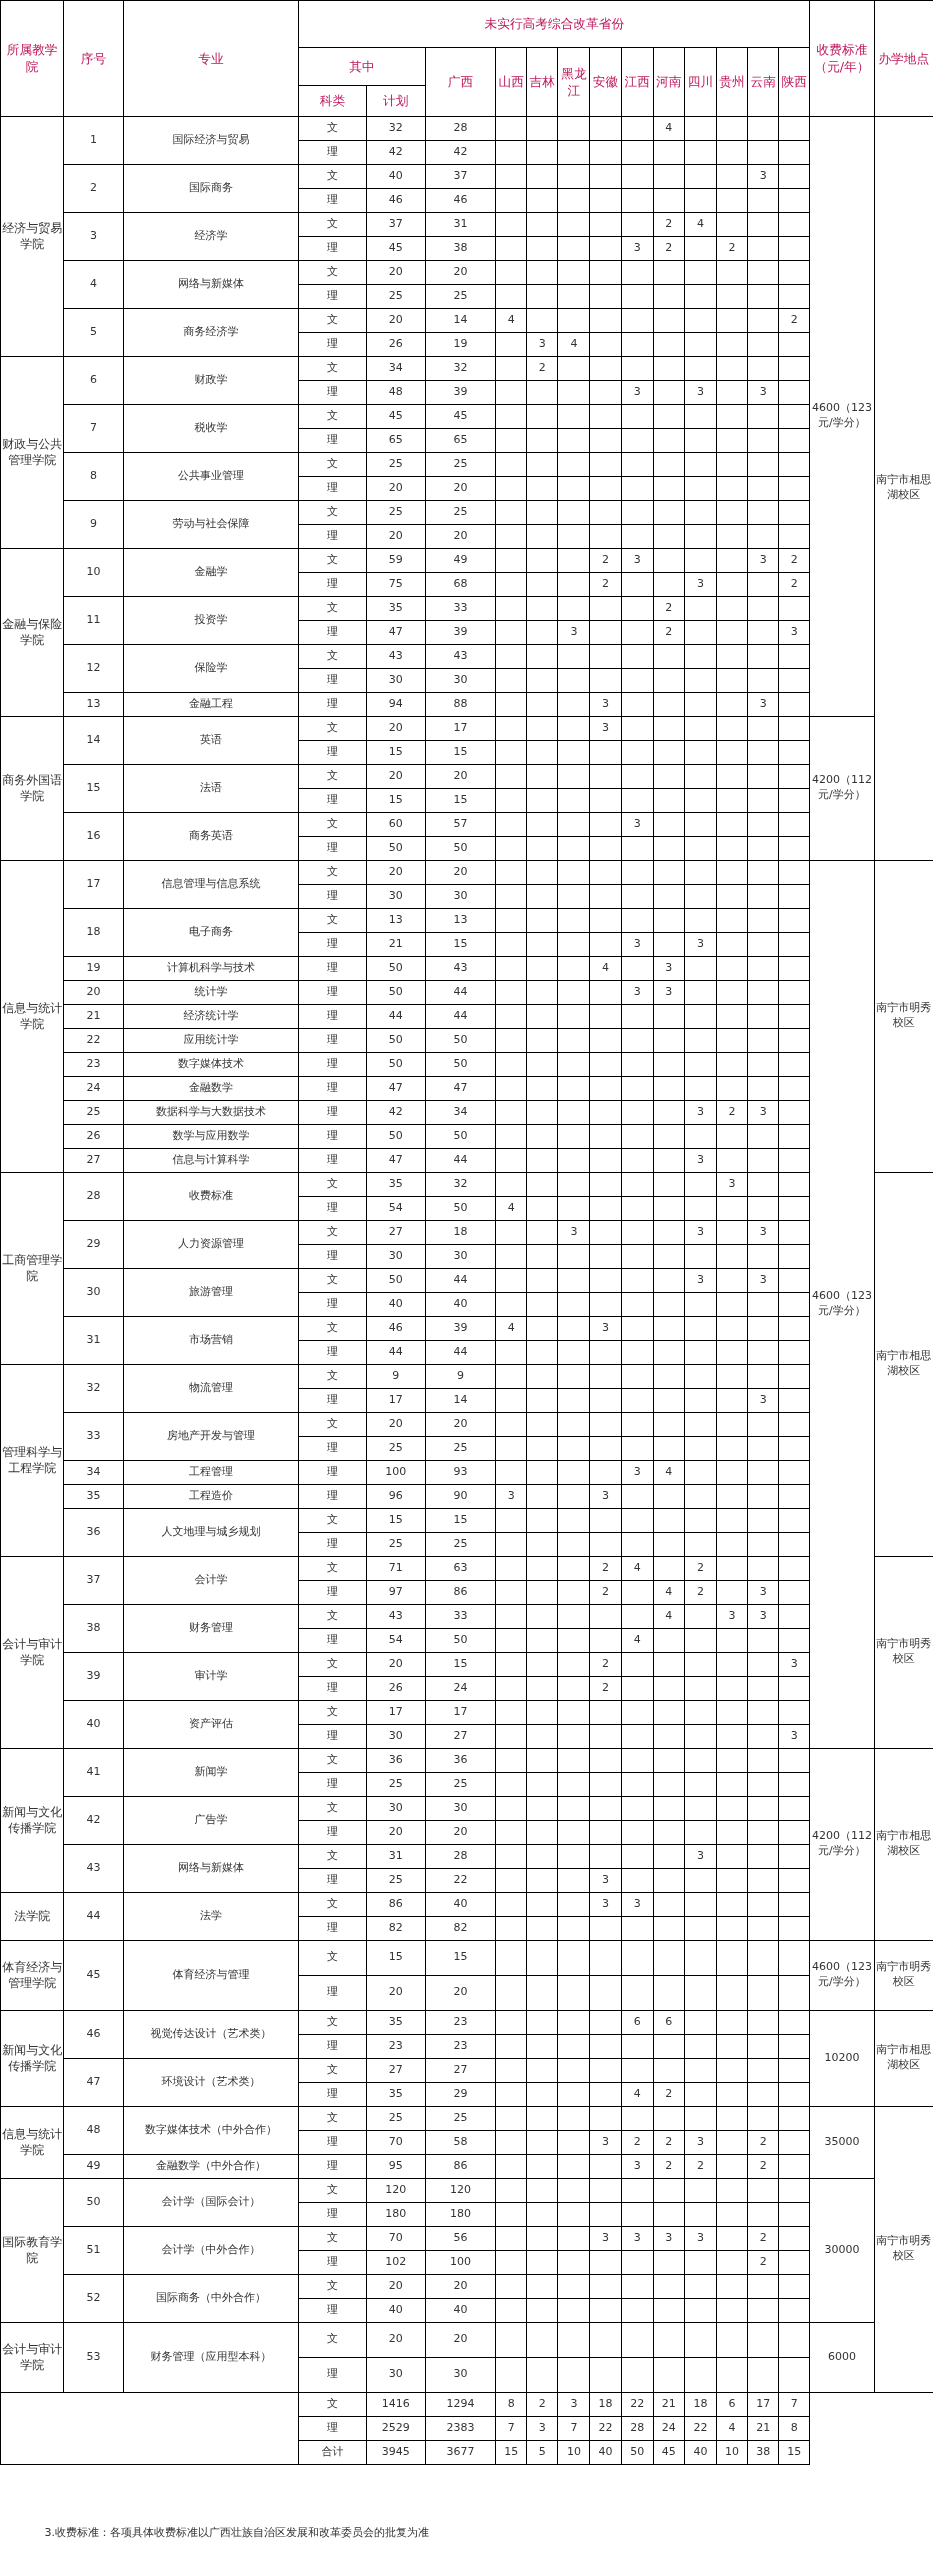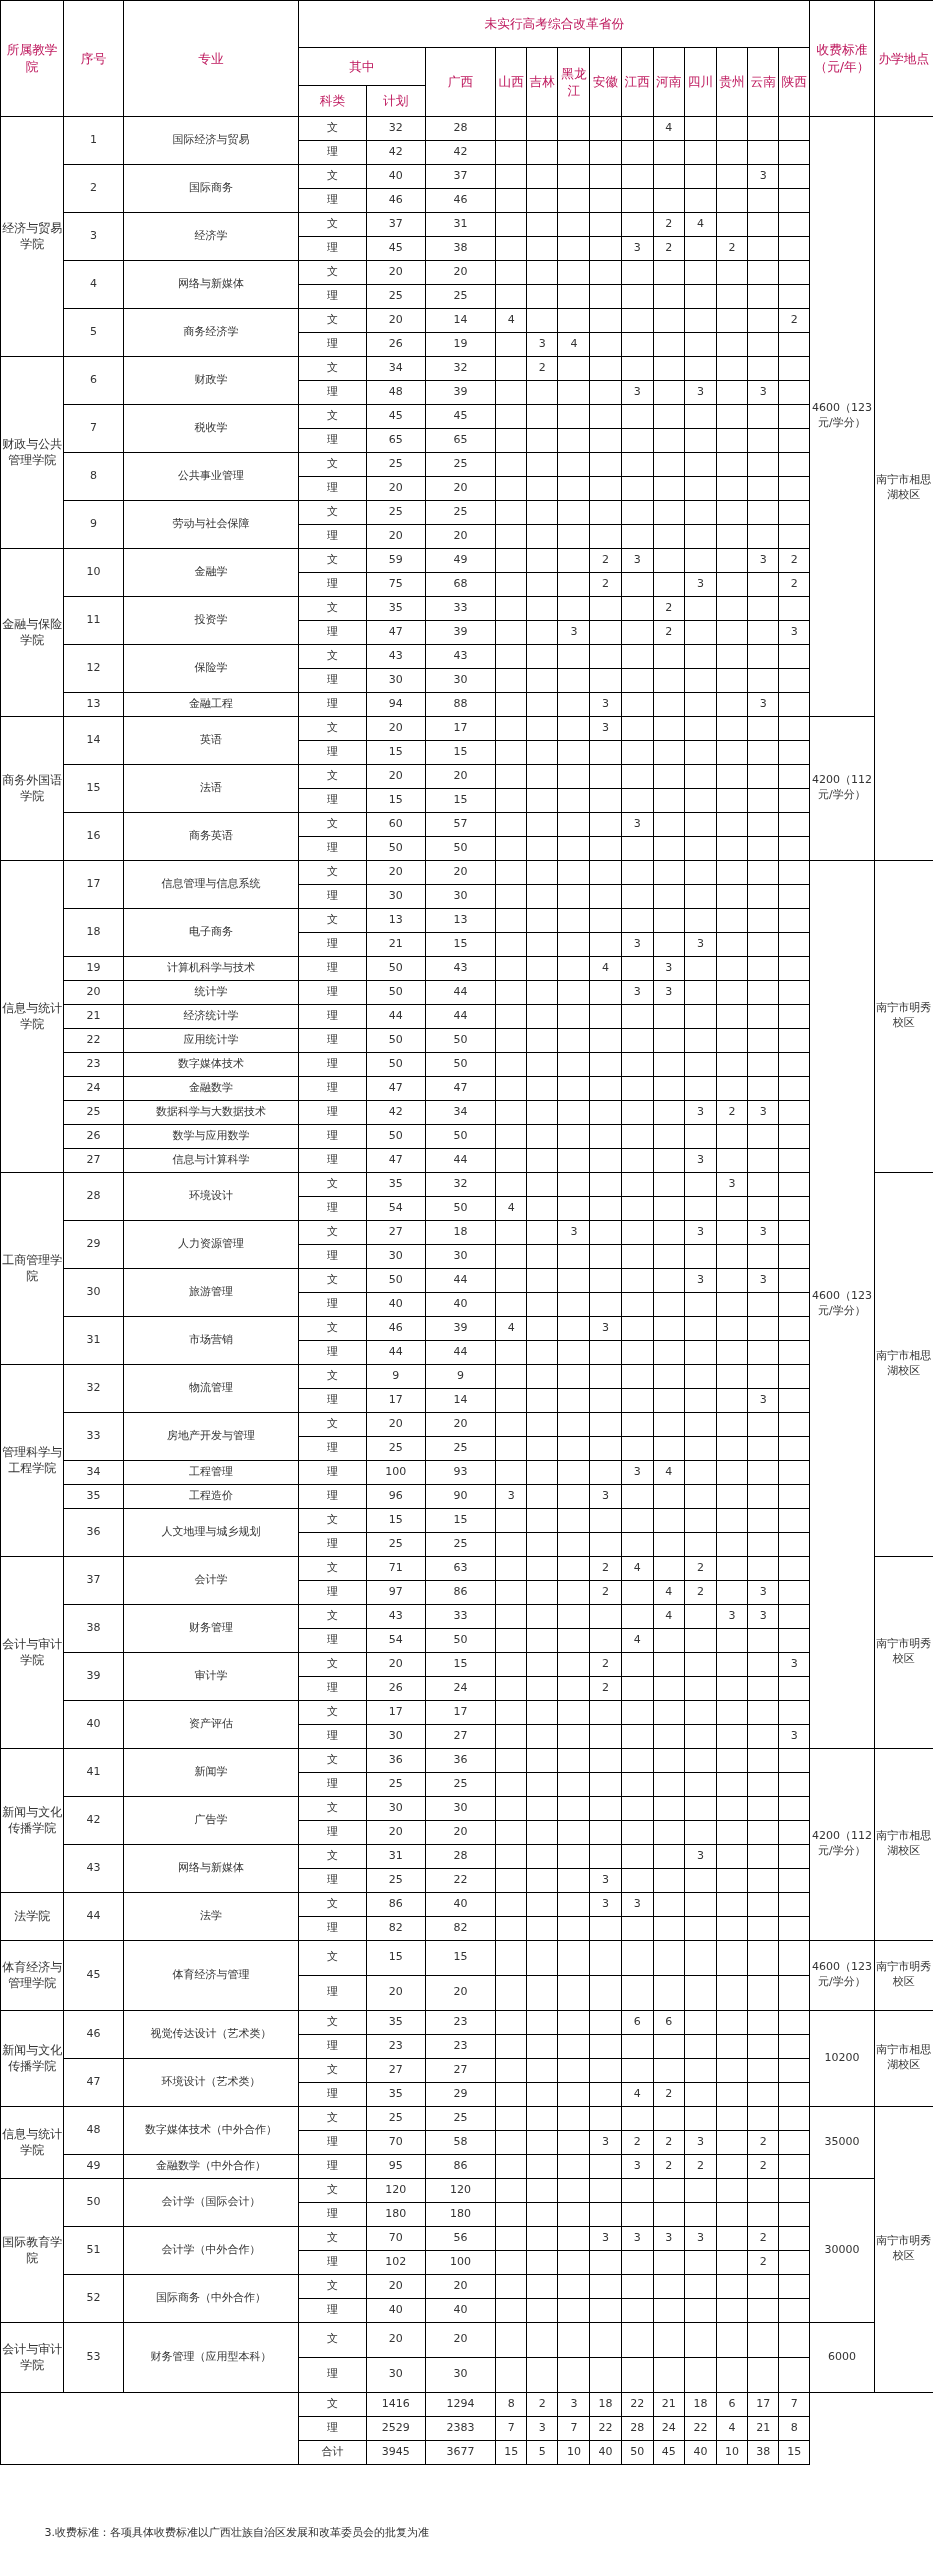--- a/index.html
+++ b/index.html
@@ -790,21 +790,21 @@
         <td></td>
         <td></td>
         <td>3</td>
         <td class="thickL"></td>
         <td></td>
         <td></td>
       </tr>
       <tr class="r">
         <td class="college" rowspan="8">工商管理学院</td>
         <td rowspan="2">28</td>
-        <td class="major" rowspan="2">环境设计</td>
+        <td class="major" rowspan="2">收费标准</td>
         <td>文</td>
         <td>35</td>
         <td>32</td>
         <td class="thickL"></td>
         <td></td>
         <td></td>
         <td></td>
         <td></td>
         <td></td>
         <td></td>

